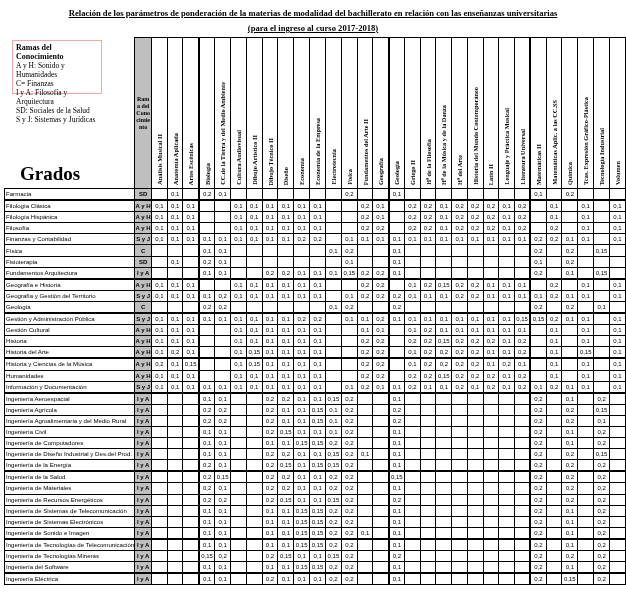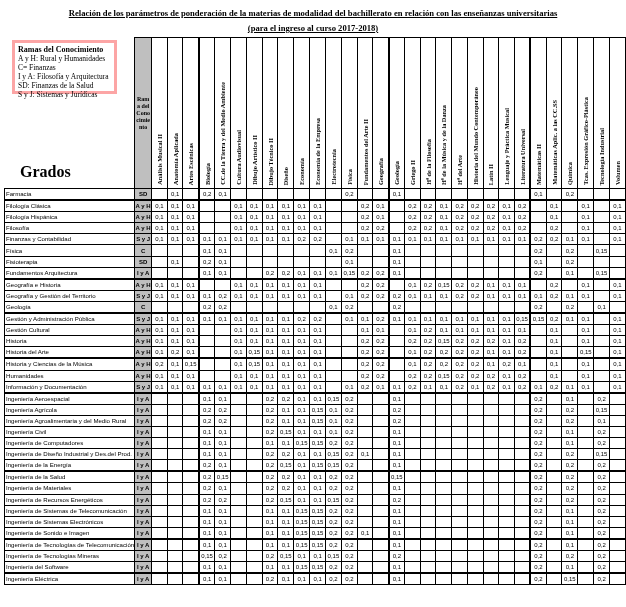--- a/index.html
+++ b/index.html
@@ -1,21 +1,21 @@
 <!DOCTYPE html>
 <html><head>
 <meta charset="utf-8">
 <style>
   body { margin:0; background:#fff; width:626px; height:607px; overflow:hidden; font-family:"Liberation Sans", sans-serif; }
   .title { position:absolute; left:0; width:626px; text-align:center; font-family:"Liberation Serif", serif; font-weight:bold; font-size:8.6px; text-decoration:underline; }
   .t1 { top:8px; }
   .t2 { top:23px; }
-  .legend { position:absolute; left:12px; top:40px; width:105px; height:54px; border:3px solid #fca5a5; font-family:"Liberation Serif", serif; font-size:7.5px; line-height:9px; padding:2px 3px; box-sizing:border-box; }
+  .legend { position:absolute; left:12px; top:40px; width:90px; height:54px; border:1px solid #fca5a5; font-family:"Liberation Serif", serif; font-size:7.5px; line-height:9px; padding:2px 3px; box-sizing:border-box; }
   .legend .lh { font-weight:bold; font-size:8px; }
-  .grados { position:absolute; left:20px; top:163px; font-family:"Liberation Serif", serif; font-size:16px; font-weight:bold; }
+  .grados { position:absolute; left:20px; top:163px; font-family:"Liberation Serif", serif; font-size:19px; font-weight:bold; }
   table { position:absolute; left:4px; top:37px; border-collapse:collapse; table-layout:fixed; }
   td, th { border:1px solid #000; padding:0; font-size:6px; text-align:center; overflow:hidden; white-space:nowrap; }
   th { height:150px; vertical-align:bottom; font-family:"Liberation Serif", serif; font-weight:bold; font-size:6.3px; }
   th.blank { border:none; border-right:1px solid #000; }
   th .v { writing-mode:vertical-rl; transform:rotate(180deg); display:inline-block; padding:2px 0; text-align:left; }
   th.ramas { background:#bfbfbf; font-size:6px; vertical-align:middle; }
   th.ramas .stack { display:inline-block; width:14px; line-height:7px; text-align:center; white-space:normal; word-break:break-all; }
   td { height:10.1px; line-height:10px; }
   td.name { text-align:left; padding-left:1px; font-size:6.1px; font-family:"Liberation Sans", sans-serif; }
   td.rama { background:#bfbfbf; font-weight:bold; font-size:6px; }
@@ -1289,19 +1289,19 @@
         <td>0,15</td>
         <td></td>
         <td>0,2</td>
         <td></td>
       </tr>
     </tbody>
 </table>
 
 <div class="legend">
   <div class="lh">Ramas del Conocimiento</div>
-  <div>A y H: Rural y Humanidades</div>
+  <div>A y H: Sonido y Humanidades</div>
   <div>C= Finanzas</div>
   <div>I y A: Filosofía y Arquitectura</div>
-  <div>SD: Finanzas de la Salud</div>
+  <div>SD: Sociales de la Salud</div>
   <div>S y J: Sistemas y Jurídicas</div>
 </div>
 <div class="grados">Grados</div>
 
 </body></html>

